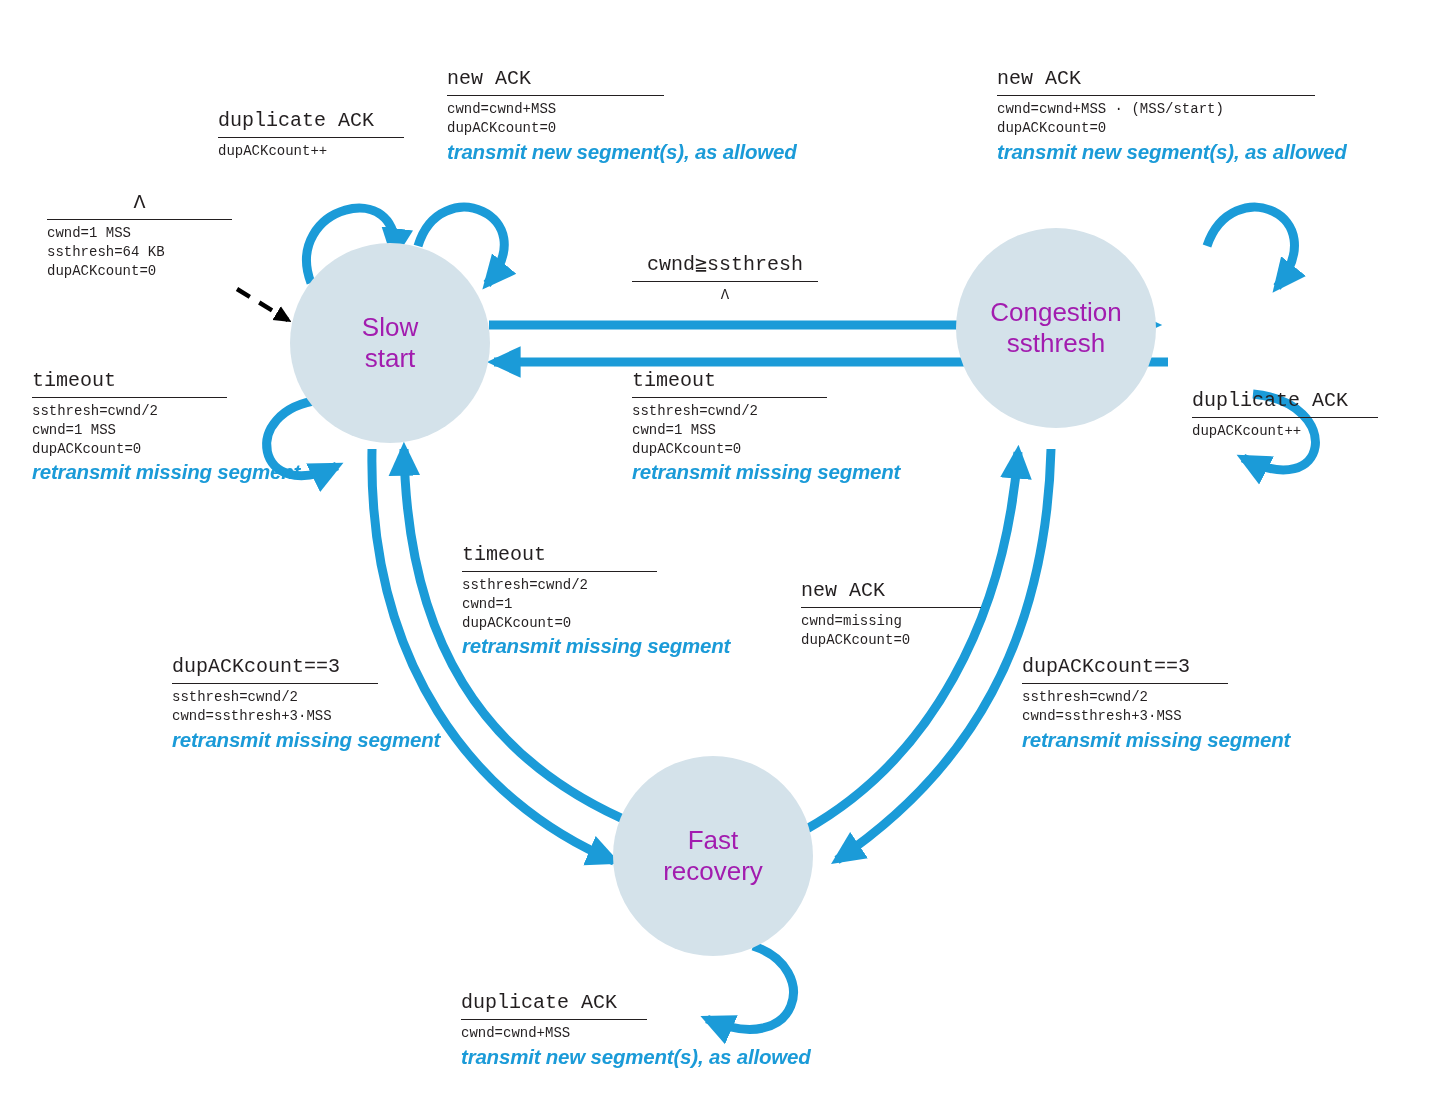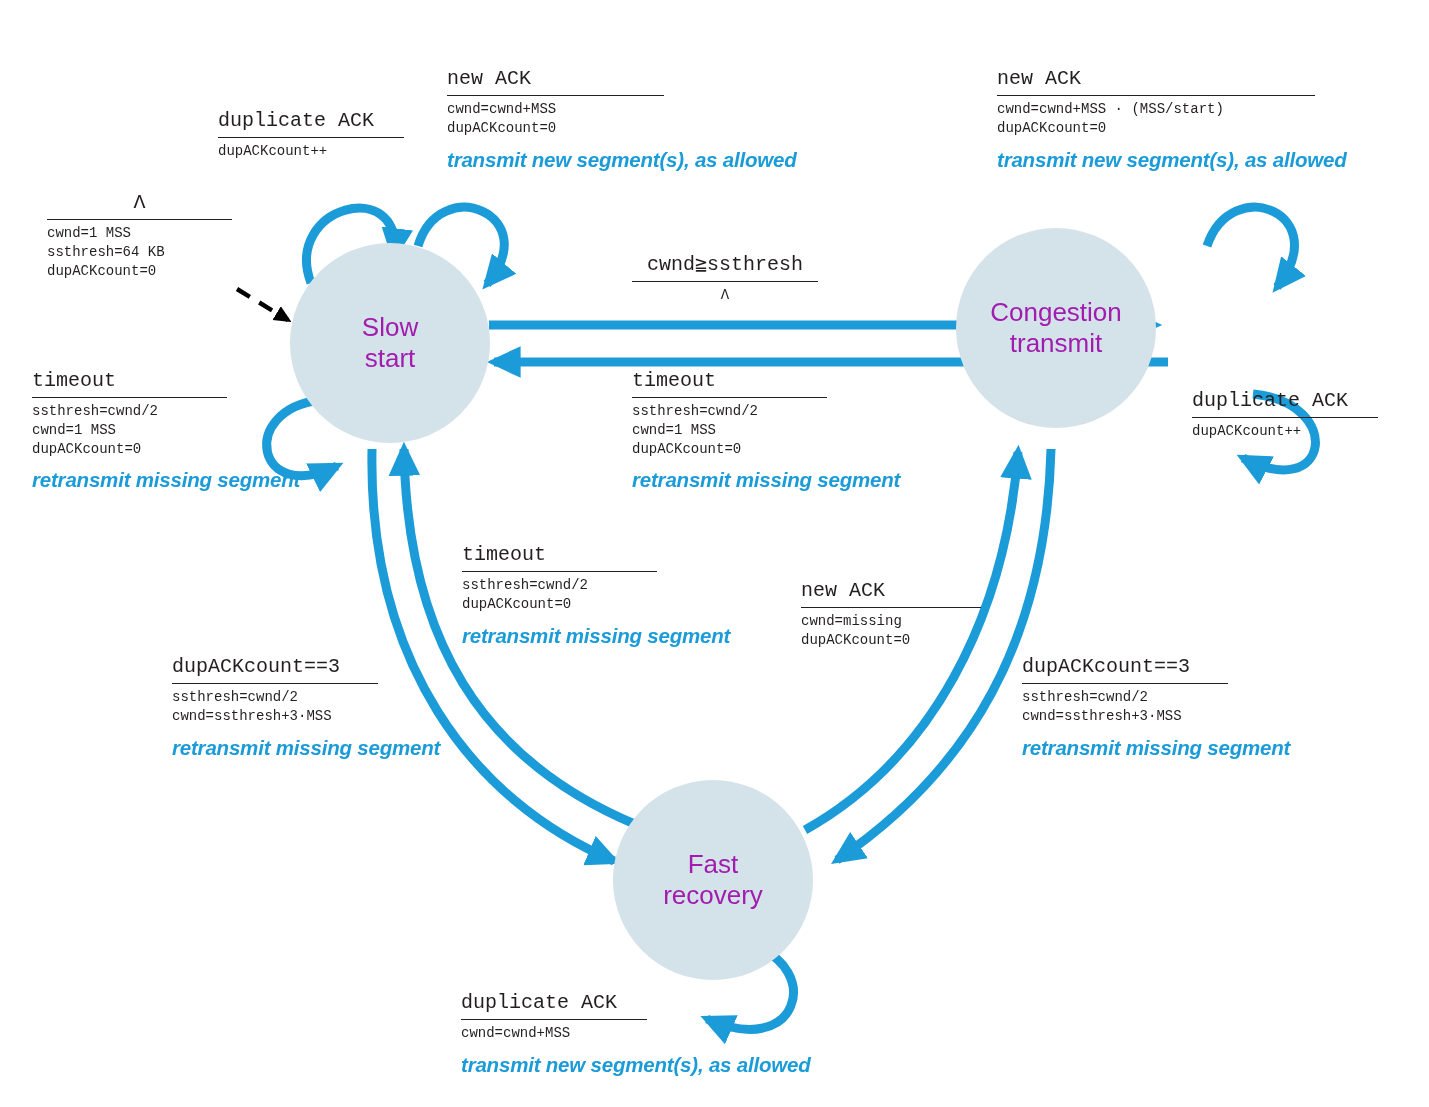--- a/index.html
+++ b/index.html
@@ -62,21 +62,20 @@
     line-height: 1.33;
   }
   .lbl-action {
     font-family: "Liberation Sans", sans-serif;
     font-style: italic;
     font-weight: bold;
     font-size: 20.5px;
     line-height: 1.33;
     color: #1b9bd8;
     letter-spacing: -0.2px;
-    margin-top: 8px;
   }
   .center-line { text-align: center; }
 </style>
 </head>
 <body>
 
 <div id="stage">
 
   <svg class="edges" viewBox="0 0 1429 1107">
     <defs>
@@ -123,25 +122,25 @@
   <div class="state" style="left:290px; top:243px; width:200px; height:200px;">
     <div>
       <div>Slow</div>
       <div>start</div>
     </div>
   </div>
 
   <div class="state" style="left:956px; top:228px; width:200px; height:200px;">
     <div>
       <div>Congestion</div>
-      <div>transmit</div>
+      <div>ssthresh</div>
     </div>
   </div>
 
-  <div class="state" style="left:613px; top:780px; width:200px; height:200px;">
+  <div class="state" style="left:613px; top:756px; width:200px; height:200px;">
     <div>
       <div>Fast</div>
       <div>recovery</div>
     </div>
   </div>
 
   <div class="label" style="left:47px; top:190px; width:185px;">
     <div class="lbl-top center-line">Λ</div>
     <div class="rule"></div>
     <div class="lbl-body">cwnd=1 MSS</div>
@@ -198,20 +197,21 @@
   <div class="label" style="left:1192px; top:388px; width:200px;">
     <div class="lbl-top">duplicate ACK</div>
     <div class="rule" style="width:186px;"></div>
     <div class="lbl-body">dupACKcount++</div>
   </div>
 
   <div class="label" style="left:462px; top:542px; width:300px;">
     <div class="lbl-top">timeout</div>
     <div class="rule" style="width:195px;"></div>
     <div class="lbl-body">ssthresh=cwnd/2</div>
+    <div class="lbl-body">cwnd=1</div>
     <div class="lbl-body">dupACKcount=0</div>
     <div class="lbl-action">retransmit missing segment</div>
   </div>
 
   <div class="label" style="left:801px; top:578px; width:230px;">
     <div class="lbl-top">new ACK</div>
     <div class="rule" style="width:180px;"></div>
     <div class="lbl-body">cwnd=missing</div>
     <div class="lbl-body">dupACKcount=0</div>
   </div>

